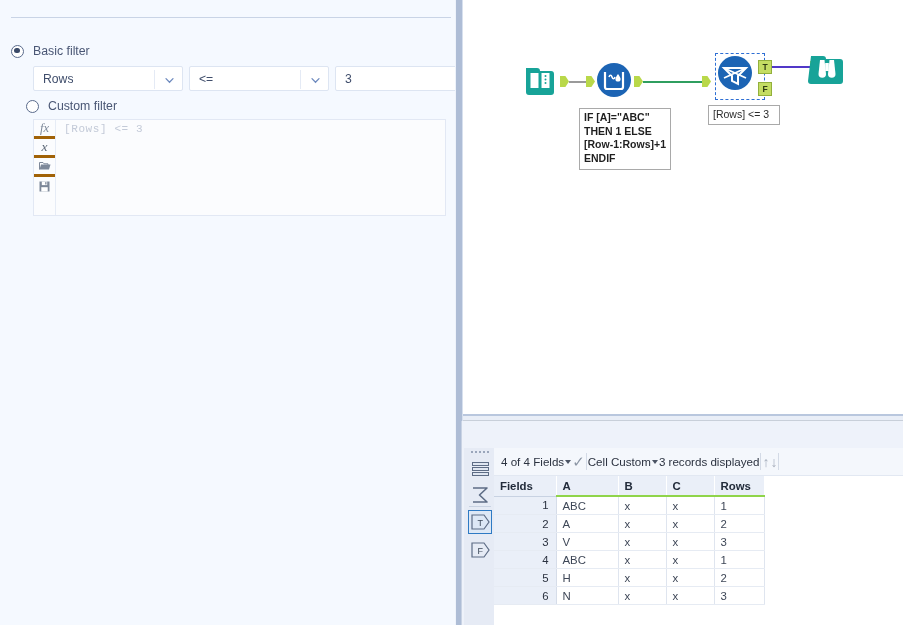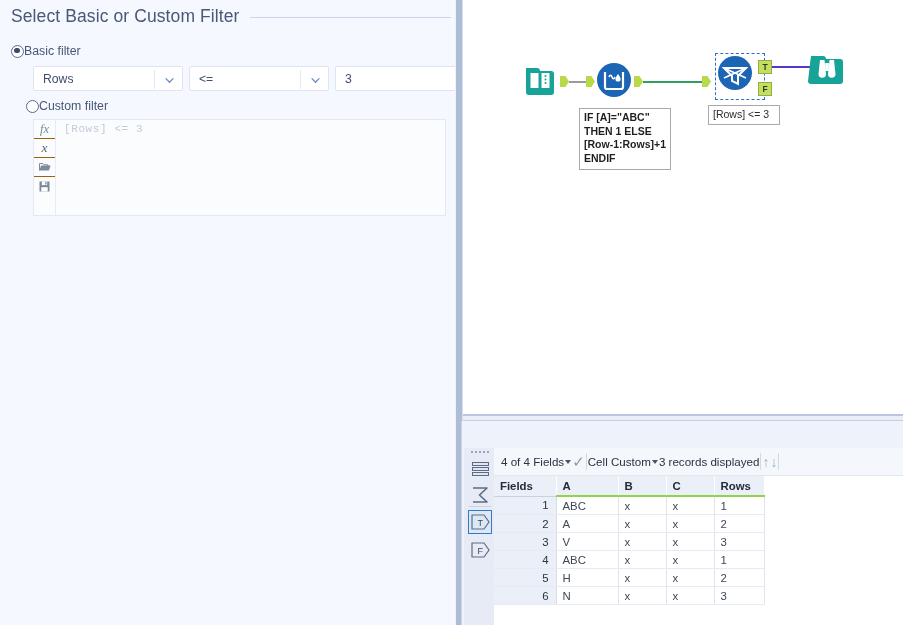--- a/index.html
+++ b/index.html
@@ -67,20 +67,21 @@
     flex: 1;
     height: 1px;
     background: #c9d4e6;
     margin-top: 3px;
   }
 
   .radio-row {
     position: absolute;
     display: flex;
     align-items: center;
+    gap: 9px;
   }
   #radio-basic-row { left: 11px; top: 44px; }
   #radio-custom-row { left: 26px; top: 99px; }
 
   .radio {
     width: 13px; height: 13px;
     border-radius: 50%;
     border: 1.6px solid #566persistent;
     border: 1.6px solid #5a6b8c;
     background: #ffffff;
@@ -157,21 +158,21 @@
   }
   #custom-toolbar {
     width: 22px;
     border-right: 1px solid #e6ecf6;
     box-sizing: border-box;
     display: flex;
     flex-direction: column;
   }
   .cbtn {
     height: 19px;
-    border-bottom: 1px solid #a16207;
+    border-bottom: 3px solid #a16207;
     display: flex;
     align-items: center;
     justify-content: center;
     color: #8c97ab;
     box-sizing: border-box;
   }
   .cbtn:last-child { border-bottom: none; }
   .cbtn .fxglyph {
     font-family: "Liberation Serif", serif;
     font-style: italic;
@@ -427,21 +428,20 @@
   .col-rows{ width: 50px; }
 </style>
 </head>
 <body>
 
 <div id="root">
 
   <div id="config-panel">
 
     <div class="section-head">
-      <span class="title">Select Basic or Custom Filter</span>
       <span class="rule"></span>
     </div>
 
     <div class="radio-row" id="radio-basic-row">
       <span class="radio checked"></span>
       <span class="radio-label">Basic filter</span>
     </div>
 
     <div id="basic-controls">
 

